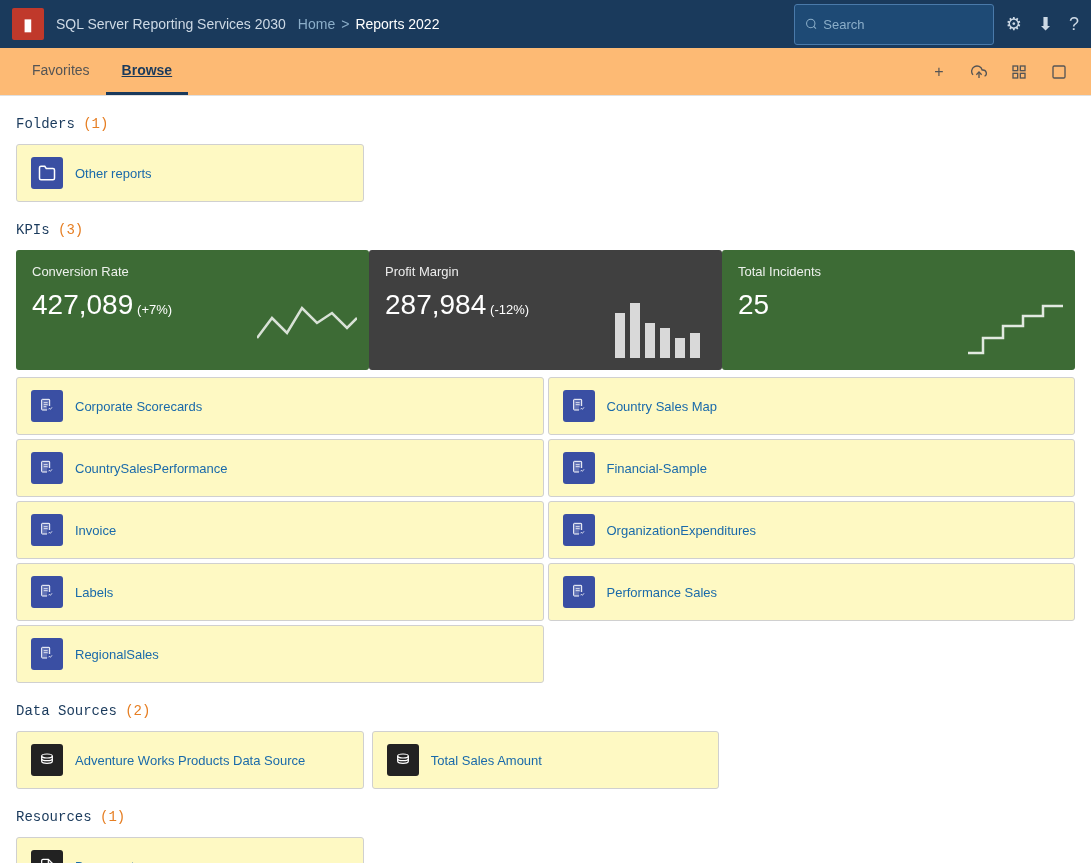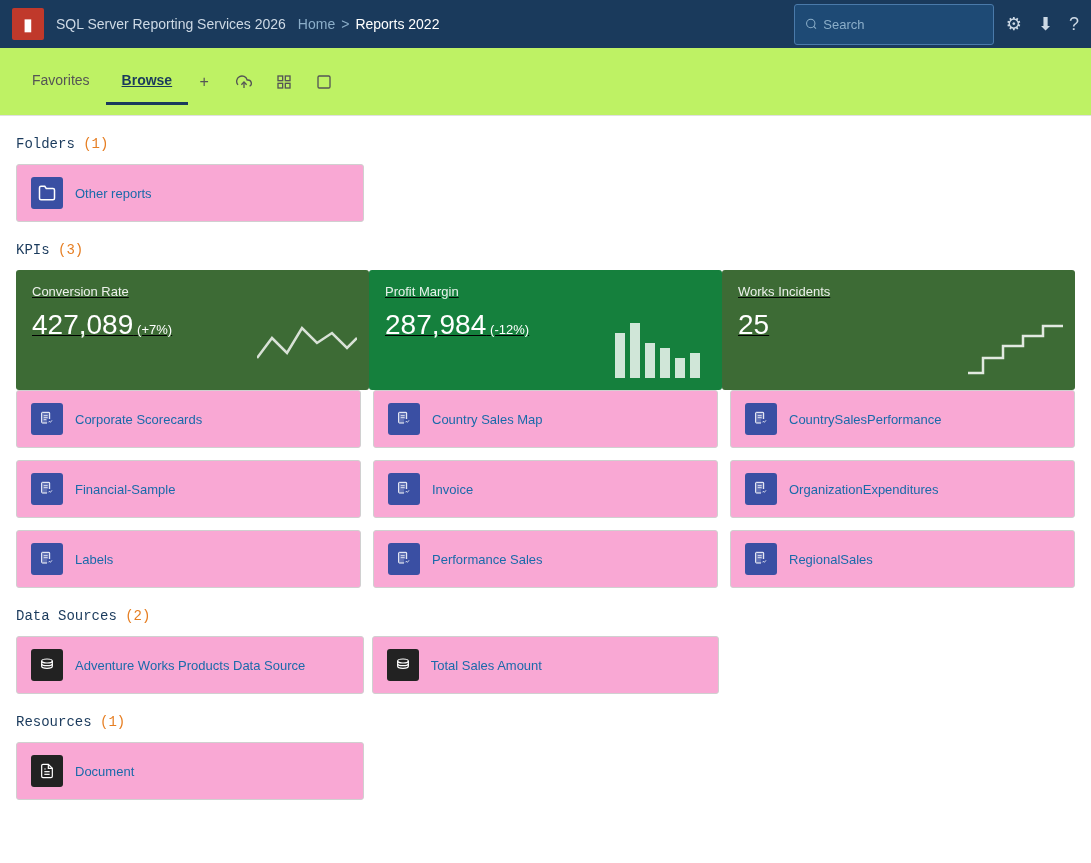--- a/index.html
+++ b/index.html
@@ -67,25 +67,26 @@
       display: flex;
       align-items: center;
       gap: 16px;
       color: #cdd9e5;
       font-size: 18px;
     }
     .header-icon { cursor: pointer; user-select: none; }
 
     
     .tabs {
-      background: #bef264;
+      background: #fdba74;
       border-bottom: 1px solid #e0e0e0;
       display: flex;
       align-items: center;
-      padding: 10px 16px;
+      padding: 0 16px;
+      justify-content: space-between;
     }
     .tab-list { display: flex; gap: 0; }
     .tab {
       padding: 14px 16px;
       font-size: 14px;
       color: #555;
       cursor: pointer;
       border-bottom: 3px solid transparent;
       user-select: none;
     }
@@ -123,33 +124,33 @@
       margin-bottom: 12px;
       margin-top: 20px;
       font-family: Liberation Mono, monospace;
     }
     .section-header:first-child { margin-top: 0; }
     .section-header .count { color: #e67e22; }
 
     
     .items-grid {
       display: grid;
-      grid-template-columns: repeat(3, 1fr);
-      gap: 12px;
+      grid-template-columns: repeat(2, 1fr);
+      gap: 4px;
       margin-bottom: 20px;
     }
     .item-card {
       border: 1px solid #d0d0d0;
       border-radius: 3px;
       padding: 12px 14px;
       display: flex;
       align-items: center;
       gap: 12px;
       cursor: pointer;
-      background: #f9a8d4;
+      background: #fef9c3;
     }
 
     .item-icon-folder {
       width: 32px;
       height: 32px;
       background: #3a4fa3;
       border-radius: 3px;
       display: flex;
       align-items: center;
       justify-content: center;
@@ -185,33 +186,32 @@
       font-size: 13px;
       color: #1a6aaa;
       font-weight: 400;
     }
 
     
     .kpi-grid {
       display: grid;
       grid-template-columns: repeat(3, 1fr);
       gap: 0;
-      margin-bottom: 0;
-      text-decoration: underline;
+      margin-bottom: 7px;
     }
     .kpi-card {
       border-radius: 3px;
       padding: 14px 16px;
       color: white;
       min-height: 120px;
       position: relative;
       overflow: hidden;
     }
     .kpi-card.green { background: #3d6b35; }
-    .kpi-card.red { background: #15803d; }
+    .kpi-card.red { background: #404040; }
     .kpi-card-title { font-size: 13px; margin-bottom: 10px; opacity: 0.9; }
     .kpi-card-value { font-size: 28px; font-weight: 300; }
     .kpi-card-change { font-size: 13px; display: inline; }
     .kpi-chart {
       position: absolute;
       right: 12px;
       bottom: 12px;
       width: 100px;
       height: 60px;
     }
@@ -224,21 +224,21 @@
       display: grid;
       grid-template-columns: 1fr 1fr 1fr;
       gap: 8px;
     }
   </style>
 </head>
 <body>
 
 <div class="header">
   <div class="header-logo">▮</div>
-  <div class="header-title">SQL Server Reporting Services 2026</div>
+  <div class="header-title">SQL Server Reporting Services 2030</div>
   <div class="header-breadcrumb">
     <span class="home-link">Home</span>
     <span class="separator">&gt;</span>
     <span class="current">Reports 2022</span>
   </div>
   <div class="header-search">
     <svg width="14" height="14" viewBox="0 0 24 24" fill="none" stroke="#8baec9" stroke-width="2">
       <circle cx="11" cy="11" r="8"></circle>
         <line x1="21" y1="21" x2="16.65" y2="16.65"></line>
     </svg>
@@ -331,21 +331,21 @@
             <rect x="35" y="25" width="10" height="35" fill="rgba(255,255,255,0.8)"></rect>
             <rect x="50" y="30" width="10" height="30" fill="rgba(255,255,255,0.8)"></rect>
             <rect x="65" y="40" width="10" height="20" fill="rgba(255,255,255,0.8)"></rect>
             <rect x="80" y="35" width="10" height="25" fill="rgba(255,255,255,0.8)"></rect>
           </svg>
         </div>
       </div>
     </div>
 
     <div class="kpi-card green">
-      <div class="kpi-card-title">Works Incidents</div>
+      <div class="kpi-card-title">Total Incidents</div>
       <div style="display:flex;align-items:flex-end;justify-content:flex-start;">
         <div>
           <span class="kpi-card-value">25</span>
           <span class="kpi-card-change"></span>
         </div>
         <div class="kpi-chart">
           <svg class="chart-svg" viewBox="0 0 100 60" preserveAspectRatio="none">
             <polyline points="5,55 20,55 20,40 40,40 40,28 60,28 60,18 80,18 80,8 100,8" fill="none" stroke="rgba(255,255,255,0.85)" stroke-width="2.5"></polyline>
           </svg>
         </div>

